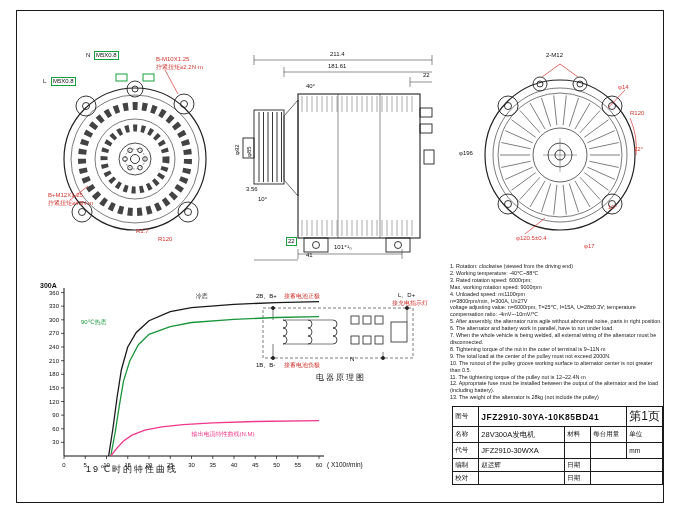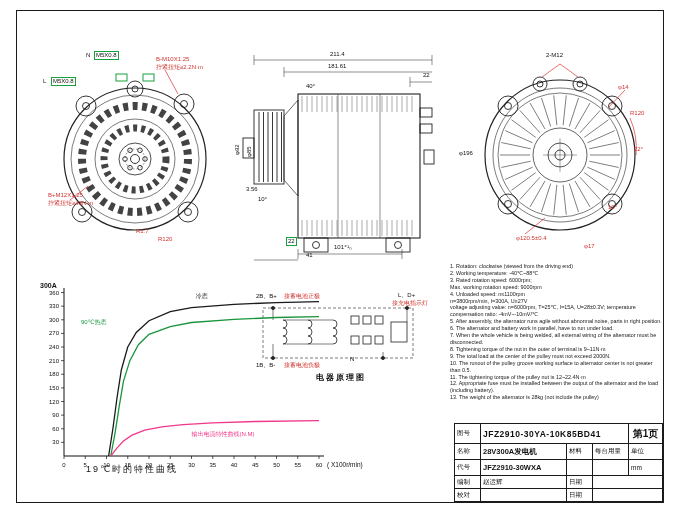--- a/index.html
+++ b/index.html
@@ -5,31 +5,31 @@
   *{margin:0;padding:0;box-sizing:border-box}
   html,body{width:680px;height:515px;background:#e9e9e9;font-family:"Liberation Sans","DejaVu Sans",sans-serif}
   .page{position:absolute;left:0;top:0;width:680px;height:515px;background:#ffffff;overflow:hidden}
   .frame{position:absolute;left:16px;top:10px;right:16px;bottom:12px;border:1.6px solid #1a1a1a}
   svg.view{position:absolute;overflow:visible}
   #callouts{position:absolute;left:0;top:0;width:680px;height:515px;pointer-events:none}
   .co{position:absolute;font-size:6px;line-height:7px;white-space:nowrap;color:#111}
   .co.r{color:#d23430}
   .co.box{border:1px solid #18a03c;padding:0 1px;background:#fff}
   .co.rot{transform:rotate(-90deg);transform-origin:left bottom}
-  .co.big{font-size:8px;font-weight:bold;letter-spacing:2px}
+  .co.big{font-size:8px;font-weight:normal;letter-spacing:2px}
   #notes{position:absolute;left:450px;top:263px;width:214px;font-size:5.4px;line-height:6.9px;color:#1a1a1a}
   #notes div{margin:0}
   #chart-caption{position:absolute;left:86px;top:463px;font-size:9px;color:#111;letter-spacing:2px}
-  #title-block{position:absolute;right:17px;bottom:13px;border-collapse:collapse;table-layout:fixed;background:#fff}
+  #title-block{position:absolute;right:17px;bottom:30px;border-collapse:collapse;table-layout:fixed;background:#fff}
   #title-block td{border:1px solid #1a1a1a;font-size:6.5px;padding:1px 2px;color:#111;overflow:hidden;white-space:nowrap;height:13px;vertical-align:middle}
   #title-block tr.r1 td{height:20px}
   #title-block tr.r2 td,#title-block tr.r3 td{height:16px}
   #title-block td.big{font-size:8.5px;font-weight:bold;letter-spacing:0.5px}
-  #title-block td.big2{font-size:7.5px;font-weight:bold}
-  #title-block td.pageno{font-size:10px;font-weight:bold;text-align:center}
+  #title-block td.big2{font-size:7.5px;font-weight:normal}
+  #title-block td.pageno{font-size:12px;font-weight:normal;text-align:center}
 </style>
 </head>
 <body>
 
 <div class="page">
   <div class="frame"></div>
 
   <svg class="view" style="left:40px;top:62px" width="190" height="182" viewBox="0 0 190 182">
     <g stroke="#222" fill="none" stroke-width="0.9">
       <circle cx="46" cy="44" r="10"></circle>

